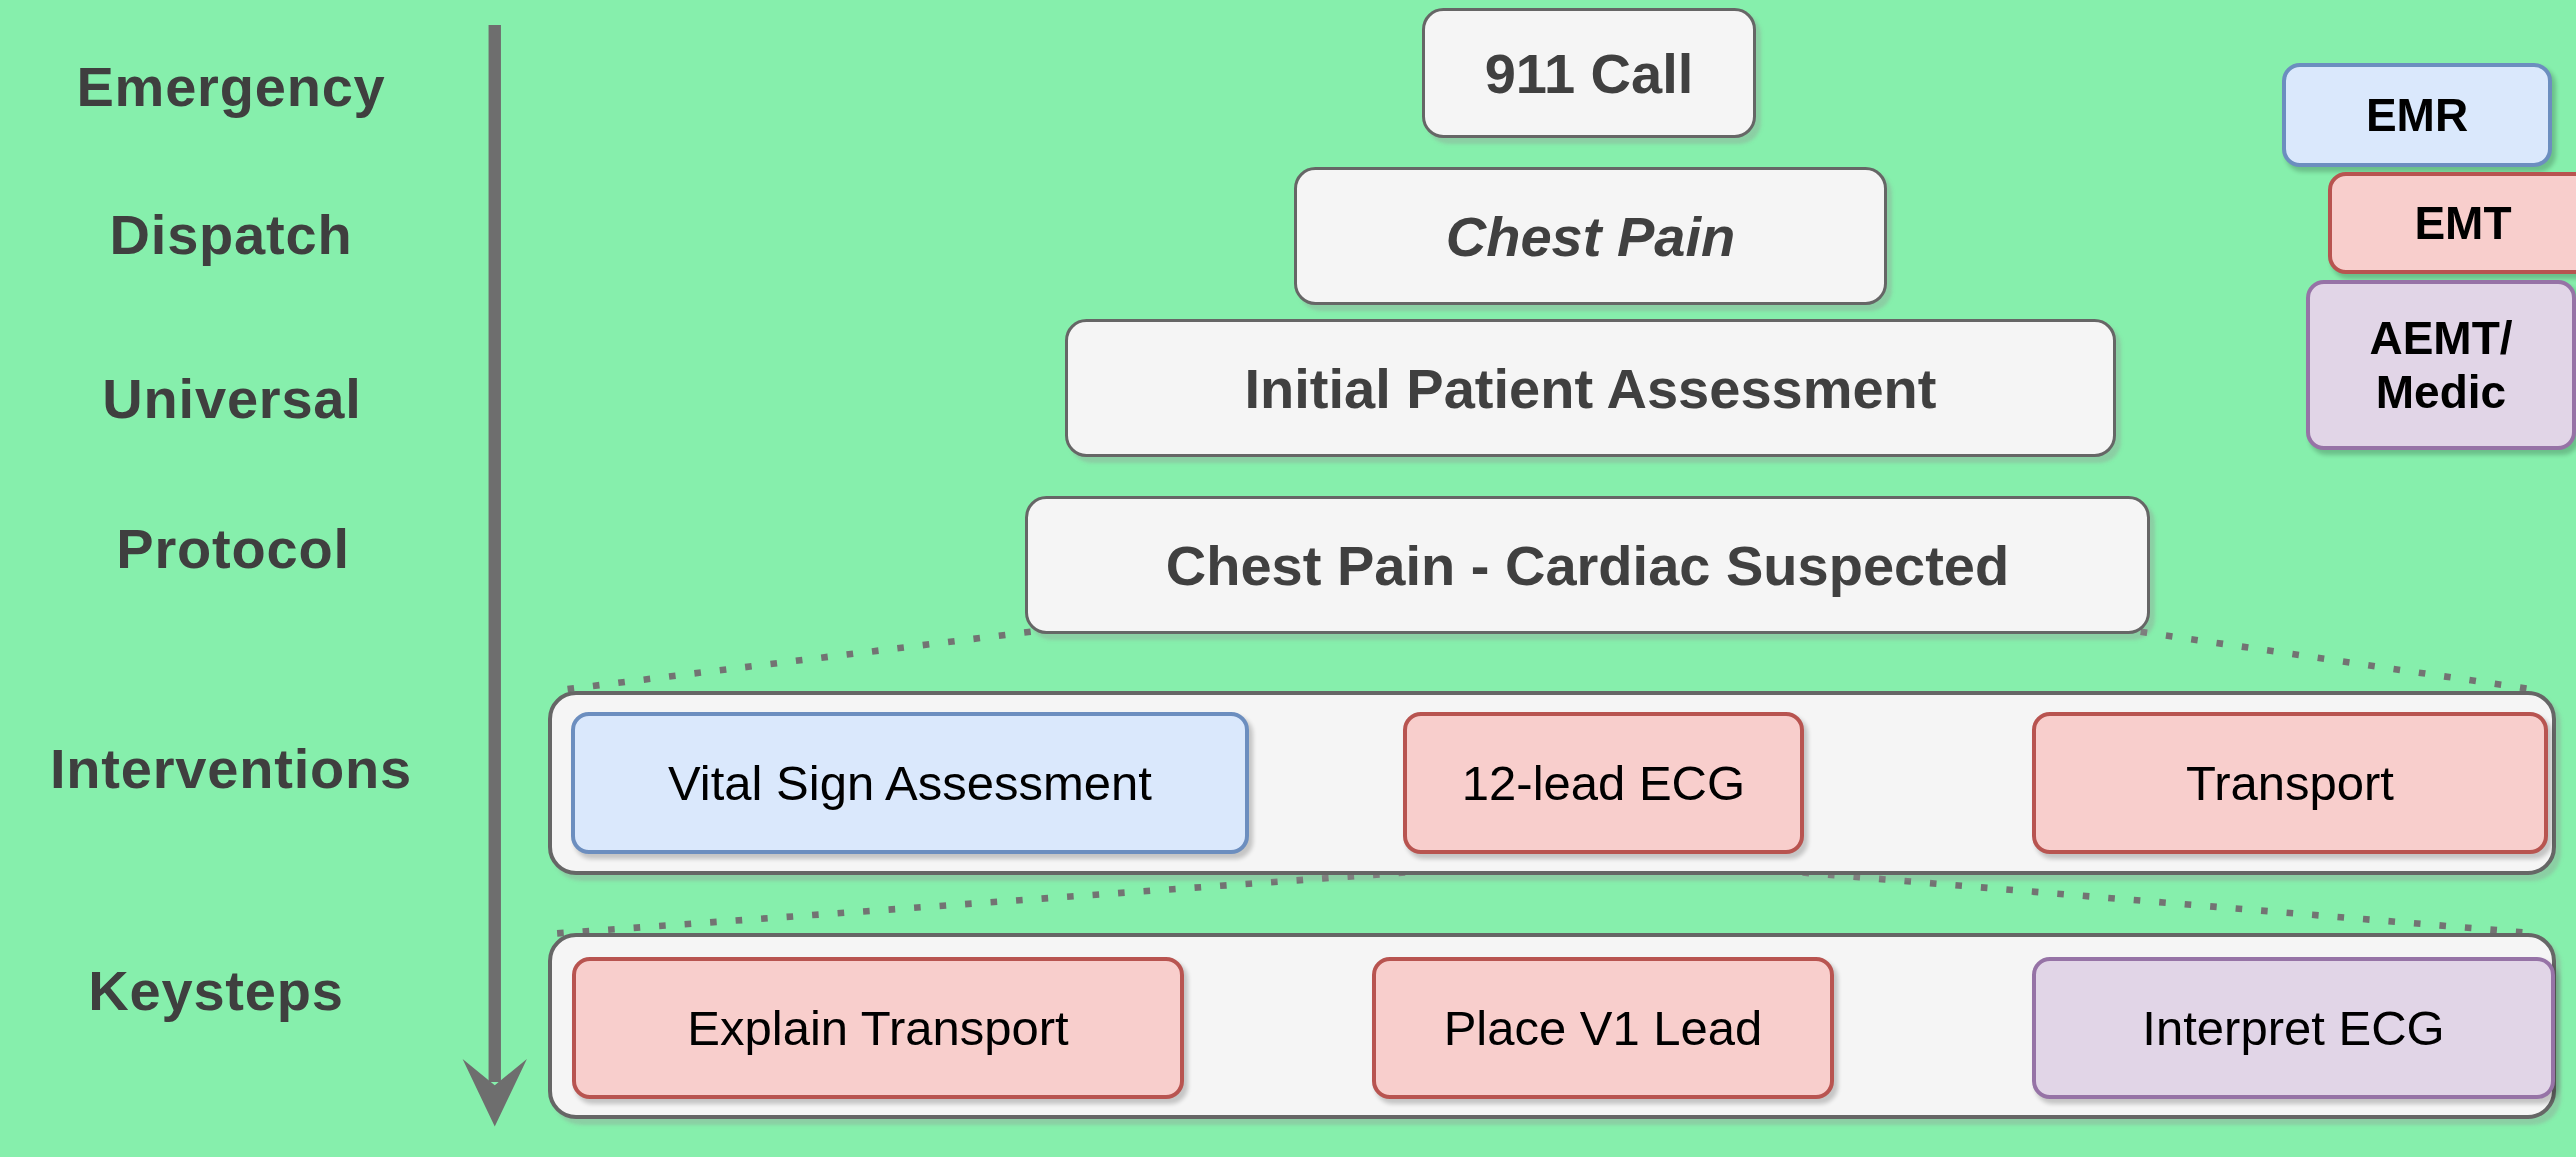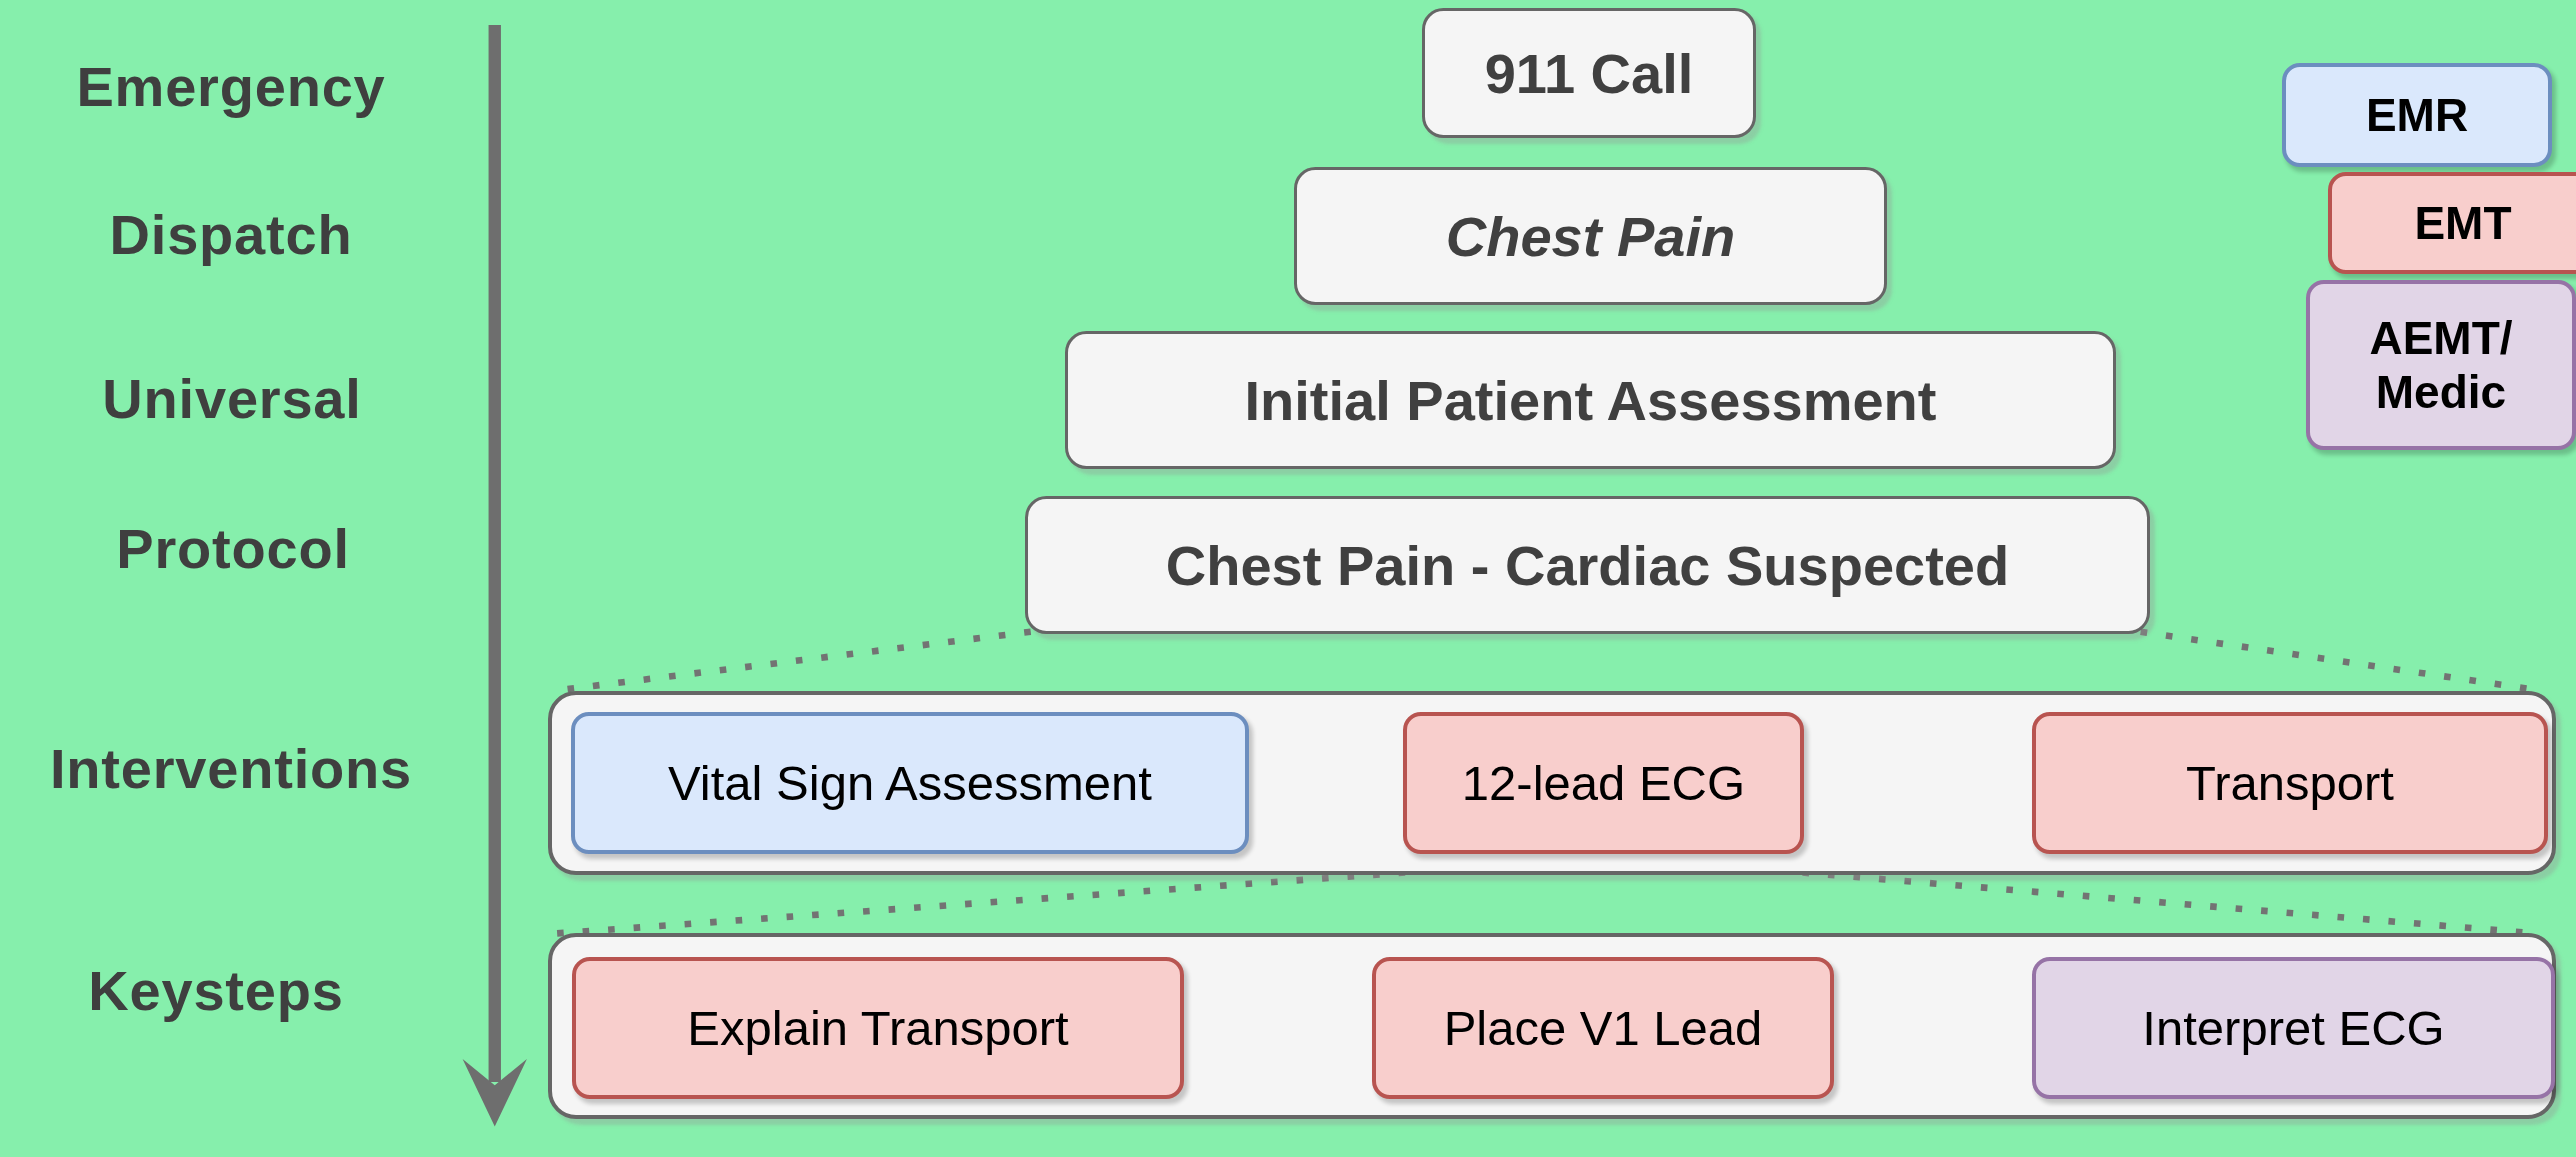--- a/index.html
+++ b/index.html
@@ -52,21 +52,21 @@
 
   <div class="stage-label" style="left:231px;top:86px">Emergency</div>
   <div class="stage-label" style="left:231px;top:234px">Dispatch</div>
   <div class="stage-label" style="left:232px;top:398px">Universal</div>
   <div class="stage-label" style="left:233px;top:548px">Protocol</div>
   <div class="stage-label" style="left:231px;top:768px">Interventions</div>
   <div class="stage-label" style="left:216px;top:990px">Keysteps</div>
 
   <div class="flow-box" style="left:1422px;top:8.2px;width:328px;height:124px">911 Call</div>
   <div class="flow-box italic" style="left:1294px;top:167px;width:587px;height:132px">Chest Pain</div>
-  <div class="flow-box" style="left:1065px;top:331px;width:1045px;height:132px">Initial Patient Assessment</div>
+  <div class="flow-box" style="left:1065px;top:319px;width:1045px;height:132px">Initial Patient Assessment</div>
   <div class="flow-box" style="left:1025px;top:496px;width:1119px;height:132px">Chest Pain - Cardiac Suspected</div>
 
   <div class="group-container" style="left:548px;top:691px;width:2000px;height:176px"></div>
   <div class="node emr" style="left:571px;top:712px;width:670px;height:134px">Vital Sign Assessment</div>
   <div class="node emt" style="left:1403px;top:712px;width:393px;height:134px">12-lead ECG</div>
   <div class="node emt" style="left:2032px;top:712px;width:508px;height:134px">Transport</div>
 
   <div class="group-container" style="left:548px;top:933px;width:2000px;height:178px"></div>
   <div class="node emt" style="left:572px;top:957px;width:604px;height:134px">Explain Transport</div>
   <div class="node emt" style="left:1372px;top:957px;width:454px;height:134px">Place V1 Lead</div>

